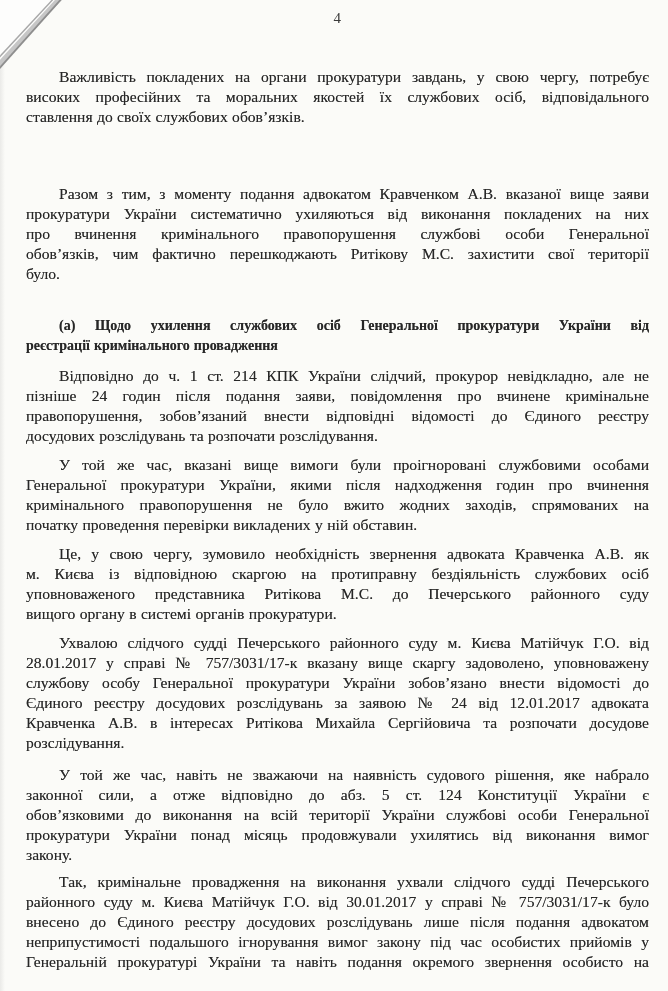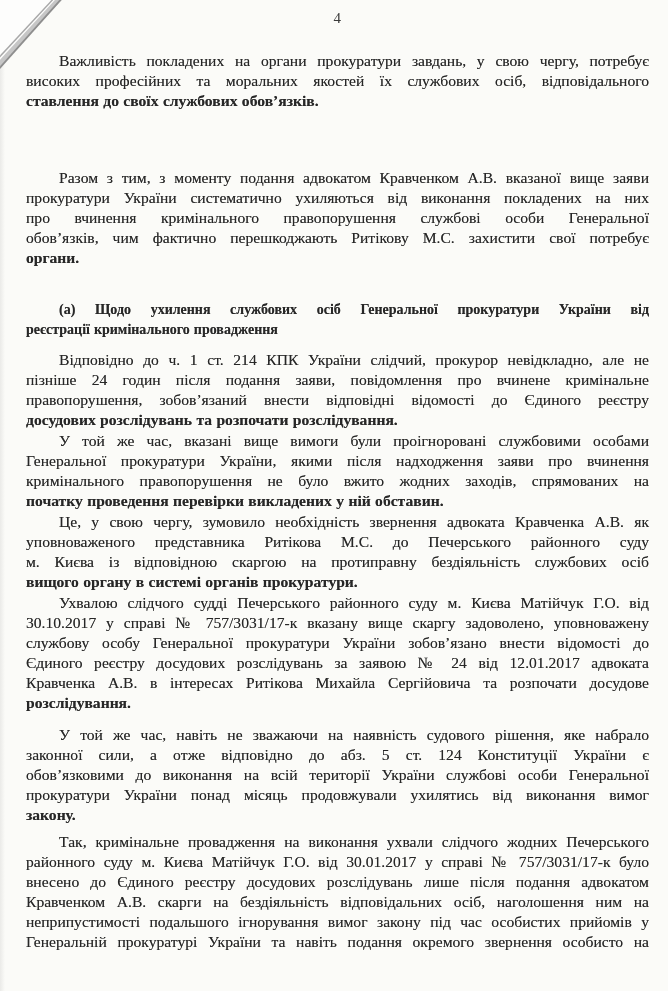--- a/index.html
+++ b/index.html
@@ -34,39 +34,39 @@
     pointer-events: none;
   }
   .page-number {
     text-align: center;
     font-size: 15px;
     line-height: 20px;
     color: #3a3a3a;
     letter-spacing: 0.5px;
   }
   .doc-body { position: relative; }
-  .para { margin-top: 1px; }
-  .para:nth-child(1) { margin-top: 23px; }
+  .para { margin-top: 9px; }
+  .para:nth-child(1) { margin-top: 39px; }
   .para:nth-child(2) { margin-top: 57px; }
   .para:nth-child(3) { margin-top: 32px; }
   .para:nth-child(4) { margin-top: 10px; }
   .para:nth-child(8) { margin-top: 12px; }
   .para:nth-child(9) { margin-top: 7px; }
   .para.heading { font-weight: bold; }
   .line {
     font-size: 15.6px;
     line-height: 20px;
     text-align: justify;
     text-align-last: justify;
     text-shadow: 0 0 0.5px rgba(40,40,40,0.55);
     word-spacing: 0.5px;
   }
   .para.heading .line { font-size: 14px; }
   .line.first { text-indent: 33px; }
-  .line.last { text-align-last: left; font-weight: bold; }
+  .line.last { text-align-last: left; }
   .para.truncated .line.last { text-align-last: justify; margin-top: 43px; }
 </style>
 </head>
 <body>
 
 <div class="page">
 
   <div class="edge-shadow"></div>
 
   <svg class="corner-artifact" width="120" height="120" viewBox="0 0 120 120" aria-hidden="true">
@@ -81,64 +81,63 @@
   <div class="doc-body">
       <div class="para body">
         <div class="line first">Важливість покладених на органи прокуратури завдань, у свою чергу, потребує</div>
         <div class="line">високих професійних та моральних якостей їх службових осіб, відповідального</div>
         <div class="line last">ставлення до своїх службових обов’язків.</div>
       </div>
       <div class="para body">
         <div class="line first">Разом з тим, з моменту подання адвокатом Кравченком А.В. вказаної вище заяви</div>
         <div class="line">прокуратури України систематично ухиляються від виконання покладених на них</div>
         <div class="line">про вчинення кримінального правопорушення службові особи Генеральної</div>
-        <div class="line">обов’язків, чим фактично перешкоджають Ритікову М.С. захистити свої потребує</div>
-        <div class="line last">органи.</div>
+        <div class="line">обов’язків, чим фактично перешкоджають Ритікову М.С. захистити свої території</div>
+        <div class="line last">було.</div>
       </div>
       <div class="para heading">
         <div class="line first">(а) Щодо ухилення службових осіб Генеральної прокуратури України від</div>
         <div class="line last">реєстрації кримінального провадження</div>
       </div>
       <div class="para body">
         <div class="line first">Відповідно до ч. 1 ст. 214 КПК України слідчий, прокурор невідкладно, але не</div>
         <div class="line">пізніше 24 годин після подання заяви, повідомлення про вчинене кримінальне</div>
         <div class="line">правопорушення, зобов’язаний внести відповідні відомості до Єдиного реєстру</div>
         <div class="line last">досудових розслідувань та розпочати розслідування.</div>
       </div>
       <div class="para body">
         <div class="line first">У той же час, вказані вище вимоги були проігноровані службовими особами</div>
-        <div class="line">Генеральної прокуратури України, якими після надходження заяви про вчинення</div>
+        <div class="line">Генеральної прокуратури України, якими після надходження годин про вчинення</div>
         <div class="line">кримінального правопорушення не було вжито жодних заходів, спрямованих на</div>
         <div class="line last">початку проведення перевірки викладених у ній обставин.</div>
       </div>
       <div class="para body">
         <div class="line first">Це, у свою чергу, зумовило необхідність звернення адвоката Кравченка А.В. як</div>
+        <div class="line">м. Києва із відповідною скаргою на протиправну бездіяльність службових осіб</div>
         <div class="line">уповноваженого представника Ритікова М.С. до Печерського районного суду</div>
-        <div class="line">м. Києва із відповідною скаргою на протиправну бездіяльність службових осіб</div>
         <div class="line last">вищого органу в системі органів прокуратури.</div>
       </div>
       <div class="para body">
         <div class="line first">Ухвалою слідчого судді Печерського районного суду м. Києва Матійчук Г.О. від</div>
-        <div class="line">30.10.2017 у справі № 757/3031/17-к вказану вище скаргу задоволено, уповноважену</div>
+        <div class="line">28.01.2017 у справі № 757/3031/17-к вказану вище скаргу задоволено, уповноважену</div>
         <div class="line">службову особу Генеральної прокуратури України зобов’язано внести відомості до</div>
         <div class="line">Єдиного реєстру досудових розслідувань за заявою № 24 від 12.01.2017 адвоката</div>
         <div class="line">Кравченка А.В. в інтересах Ритікова Михайла Сергійовича та розпочати досудове</div>
         <div class="line last">розслідування.</div>
       </div>
       <div class="para body">
         <div class="line first">У той же час, навіть не зважаючи на наявність судового рішення, яке набрало</div>
         <div class="line">законної сили, а отже відповідно до абз. 5 ст. 124 Конституції України є</div>
         <div class="line">обов’язковими до виконання на всій території України службові особи Генеральної</div>
         <div class="line">прокуратури України понад місяць продовжували ухилятись від виконання вимог</div>
         <div class="line last">закону.</div>
       </div>
       <div class="para body truncated">
-        <div class="line first">Так, кримінальне провадження на виконання ухвали слідчого жодних Печерського</div>
+        <div class="line first">Так, кримінальне провадження на виконання ухвали слідчого судді Печерського</div>
         <div class="line">районного суду м. Києва Матійчук Г.О. від 30.01.2017 у справі № 757/3031/17-к було</div>
         <div class="line">внесено до Єдиного реєстру досудових розслідувань лише після подання адвокатом</div>
-        <div class="line">Кравченком А.В. скарги на бездіяльність відповідальних осіб, наголошення ним на</div>
         <div class="line">неприпустимості подальшого ігнорування вимог закону під час особистих прийомів у</div>
         <div class="line">Генеральній прокуратурі України та навіть подання окремого звернення особисто на</div>
         <div class="line last">ім’я Президента України із проханням звернутися до Генеральної прокуратури</div>
       </div>
     </div>
 
 </div>
 
 </body></html>

